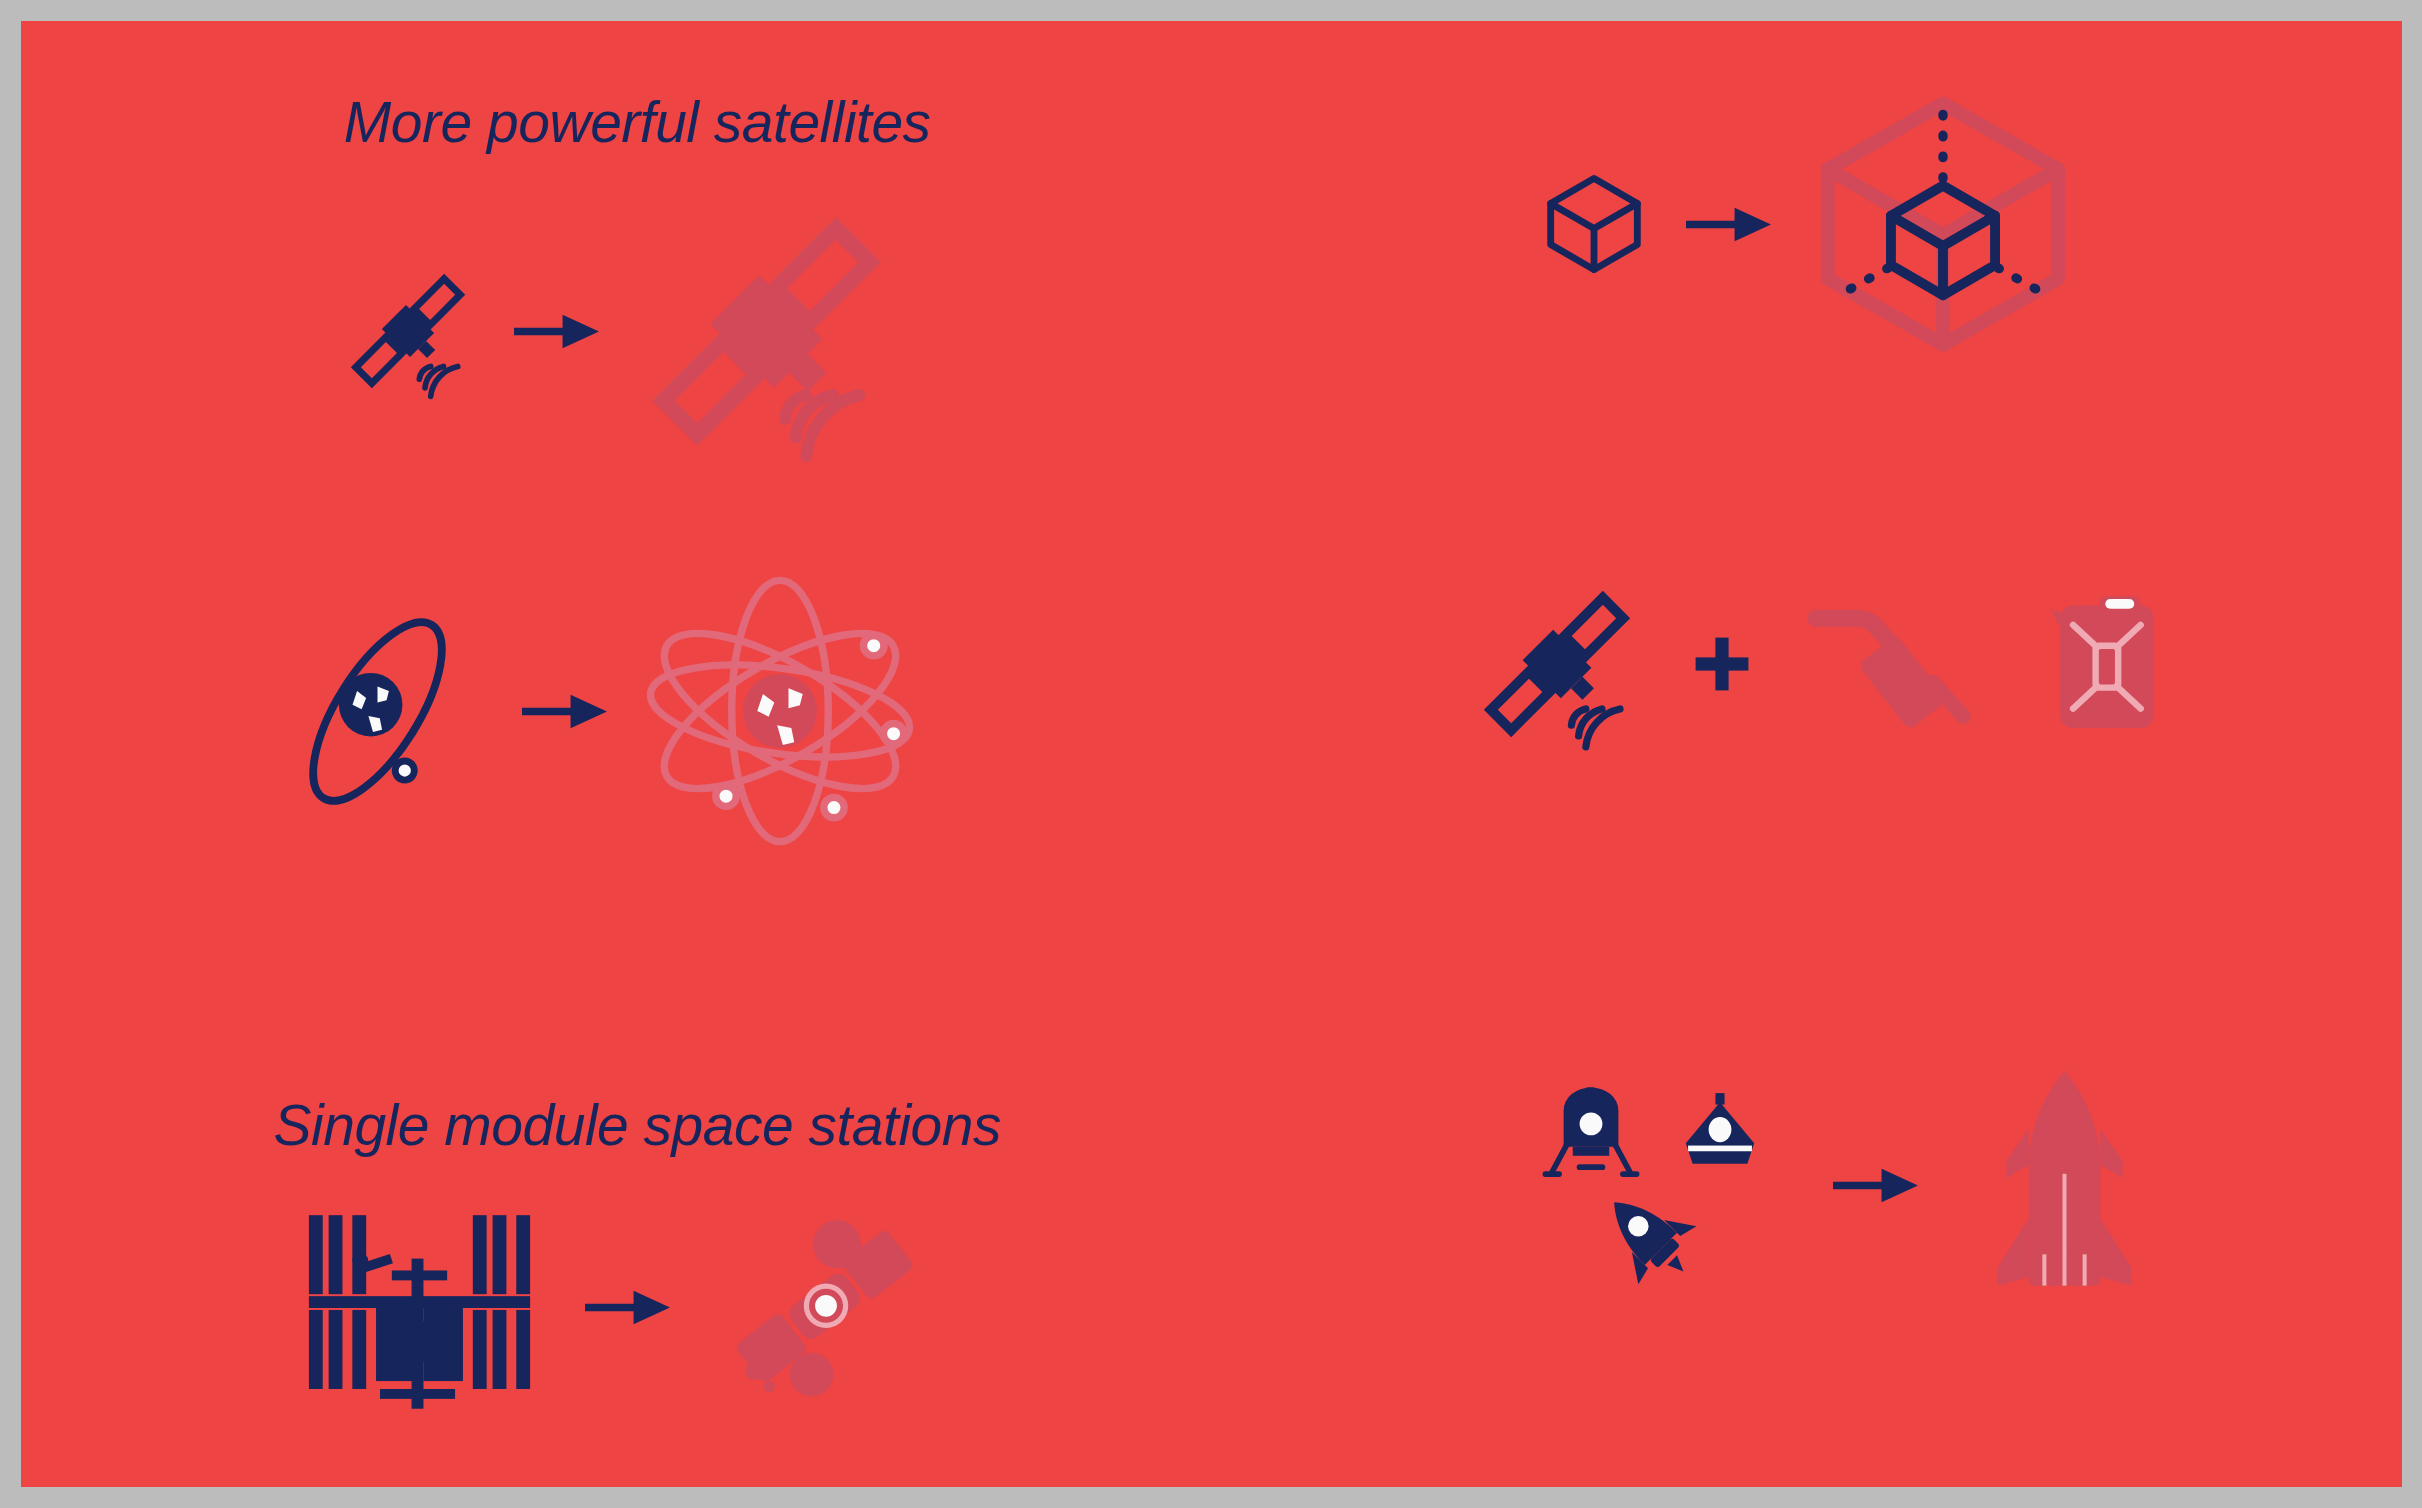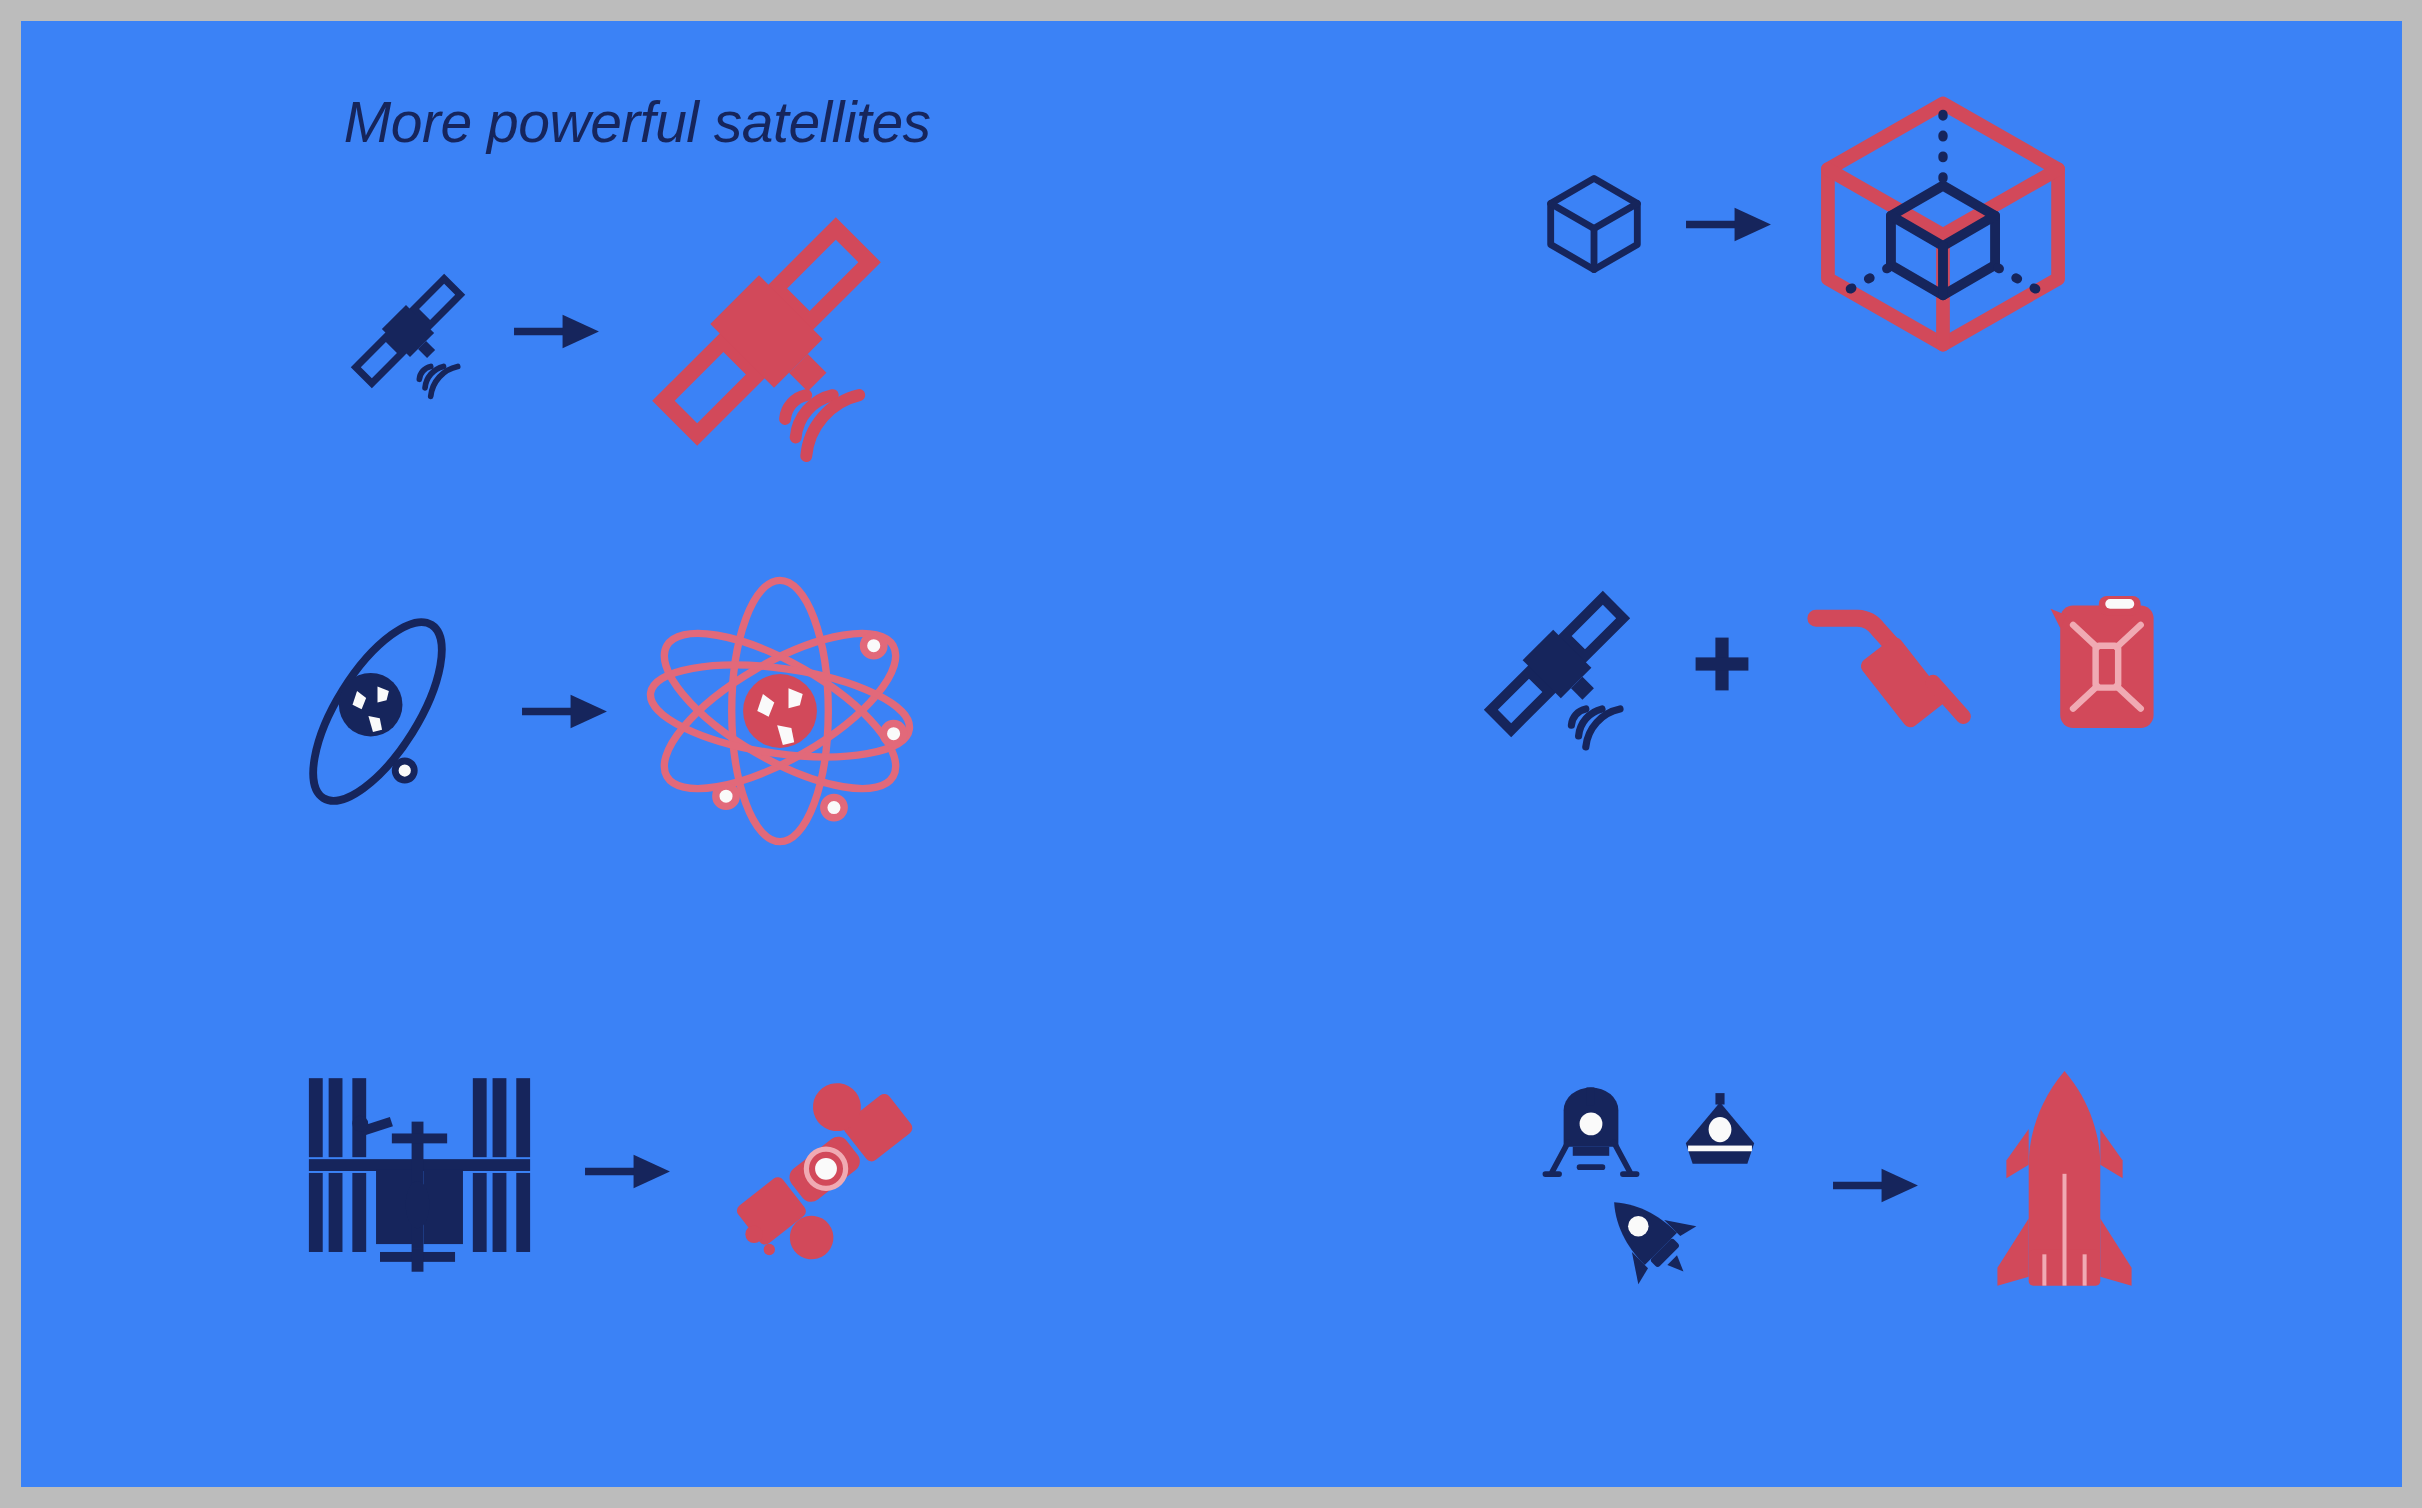--- a/index.html
+++ b/index.html
@@ -15,21 +15,21 @@
     overflow: hidden;
   }
 
   .frame {
     position: absolute;
     left: 0; top: 0;
     width: 2423px;
     height: 1508px;
     box-sizing: border-box;
     border: 21px solid #bcbcbc;
-    background: #3b82f6;
+    background: #ef4444;
   }
 
   .grid {
     position: absolute;
     left: 21px;
     top: 21px;
     width: 2381px;
     height: 1467px;
     display: grid;
     grid-template-columns: 1fr 1fr;
@@ -250,20 +250,21 @@
             <path d="M70 26 L55 40"></path>
             <path d="M28 78 L43 64"></path>
             <path d="M70 78 L55 64"></path>
             <rect x="42" y="39" width="14" height="26" rx="2"></rect>
           </g>
         </svg>
       </div>
     </div>
 
     <div class="cell row3">
+      <div class="cell-title">Single module space stations</div>
       <div class="icon-row shift-left-1" style="gap:44px;">
 
         <svg class="ic" width="237" height="218" viewBox="0 0 120 110">
           <g fill="#16255c">
 
             <rect x="4" y="8" width="7" height="40"></rect>
             <rect x="14" y="8" width="7" height="40"></rect>
             <rect x="26" y="8" width="7" height="40"></rect>
             <rect x="4" y="56" width="7" height="40"></rect>
             <rect x="14" y="56" width="7" height="40"></rect>

